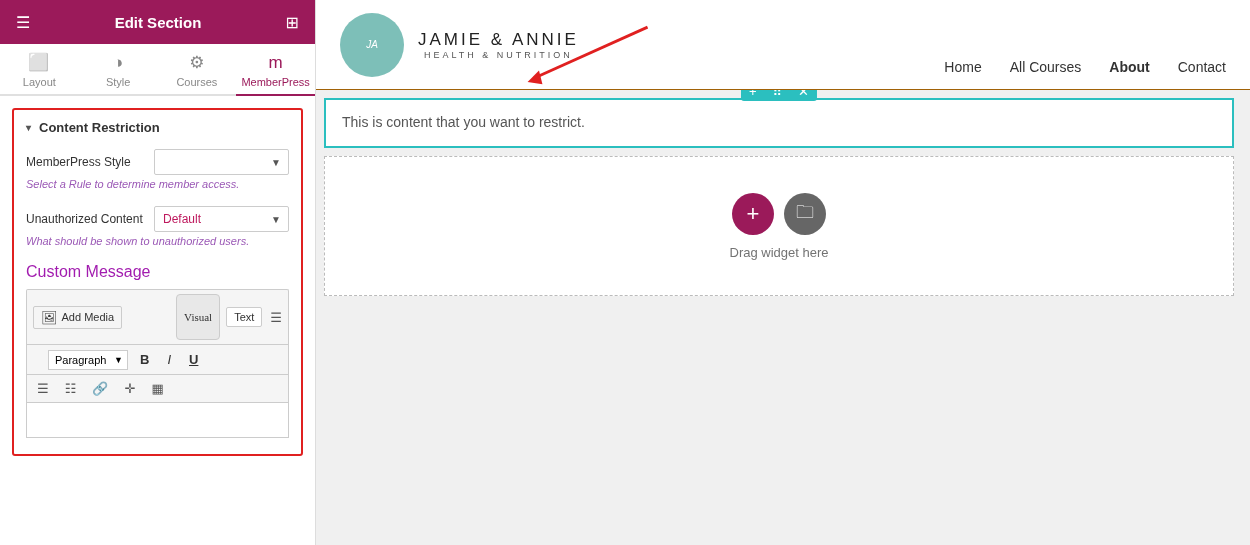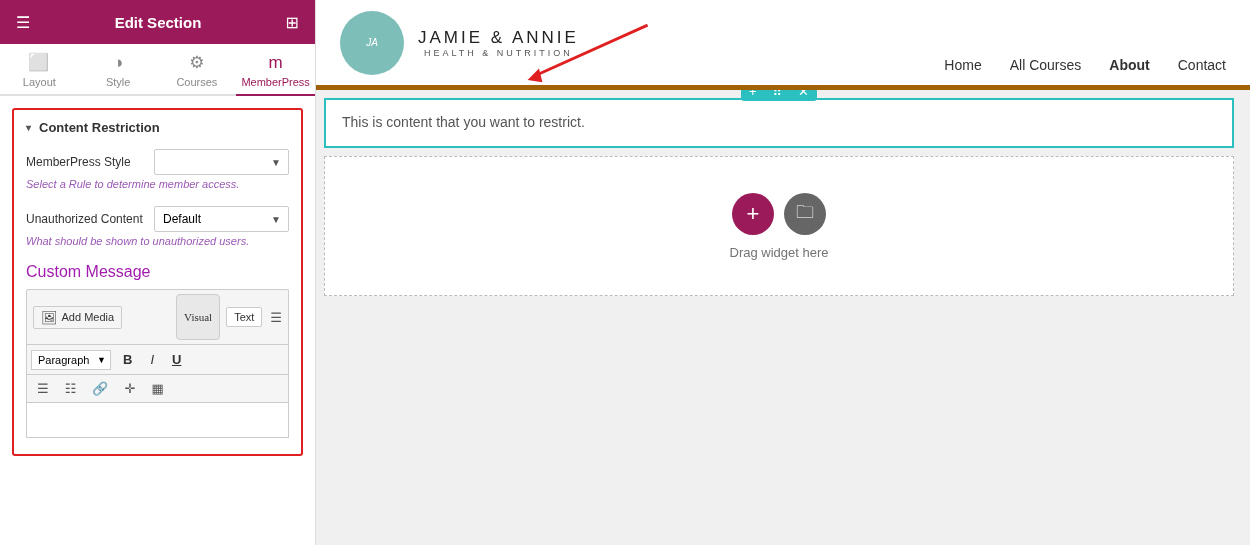--- a/index.html
+++ b/index.html
@@ -112,21 +112,21 @@
       display: inline-block;
       width: 100%;
     }
     .select-wrapper select {
       width: 100%;
       appearance: none;
       border: 1px solid #ccc;
       background: #fff;
       padding: 5px 28px 5px 8px;
       font-size: 12px;
-      color: #000000;
+      color: #be185d;
       border-radius: 2px;
       cursor: pointer;
     }
     .select-arrow {
       position: absolute;
       right: 8px;
       top: 50%;
       transform: translateY(-50%);
       pointer-events: none;
       font-size: 10px;
@@ -208,21 +208,21 @@
       margin-left: 2px;
     }
 
     .editor-toolbar-format {
       display: flex;
       align-items: center;
       margin: 0 12px;
       background: #f5f5f5;
       border: 1px solid #ccc;
       border-bottom: none;
-      padding: 4px 4px;
+      padding: 4px 21px;
       gap: 6px;
     }
     .format-select-wrapper {
       position: relative;
       display: inline-block;
     }
     .format-select-wrapper select {
       appearance: none;
       border: 1px solid #ccc;
       background: #fff;
@@ -288,21 +288,21 @@
       overflow: hidden;
     }
 
     
     .nav-bar {
       background: #fff;
       display: flex;
       align-items: center;
       padding: 0 24px;
       height: 90px;
-      border-bottom: 5px solid #a16207;
+      border-bottom: 1px solid #a16207;
     }
     .site-logo {
       display: flex;
       align-items: center;
       gap: 14px;
     }
     .logo-circle {
       width: 64px;
       height: 64px;
       border-radius: 50%;

